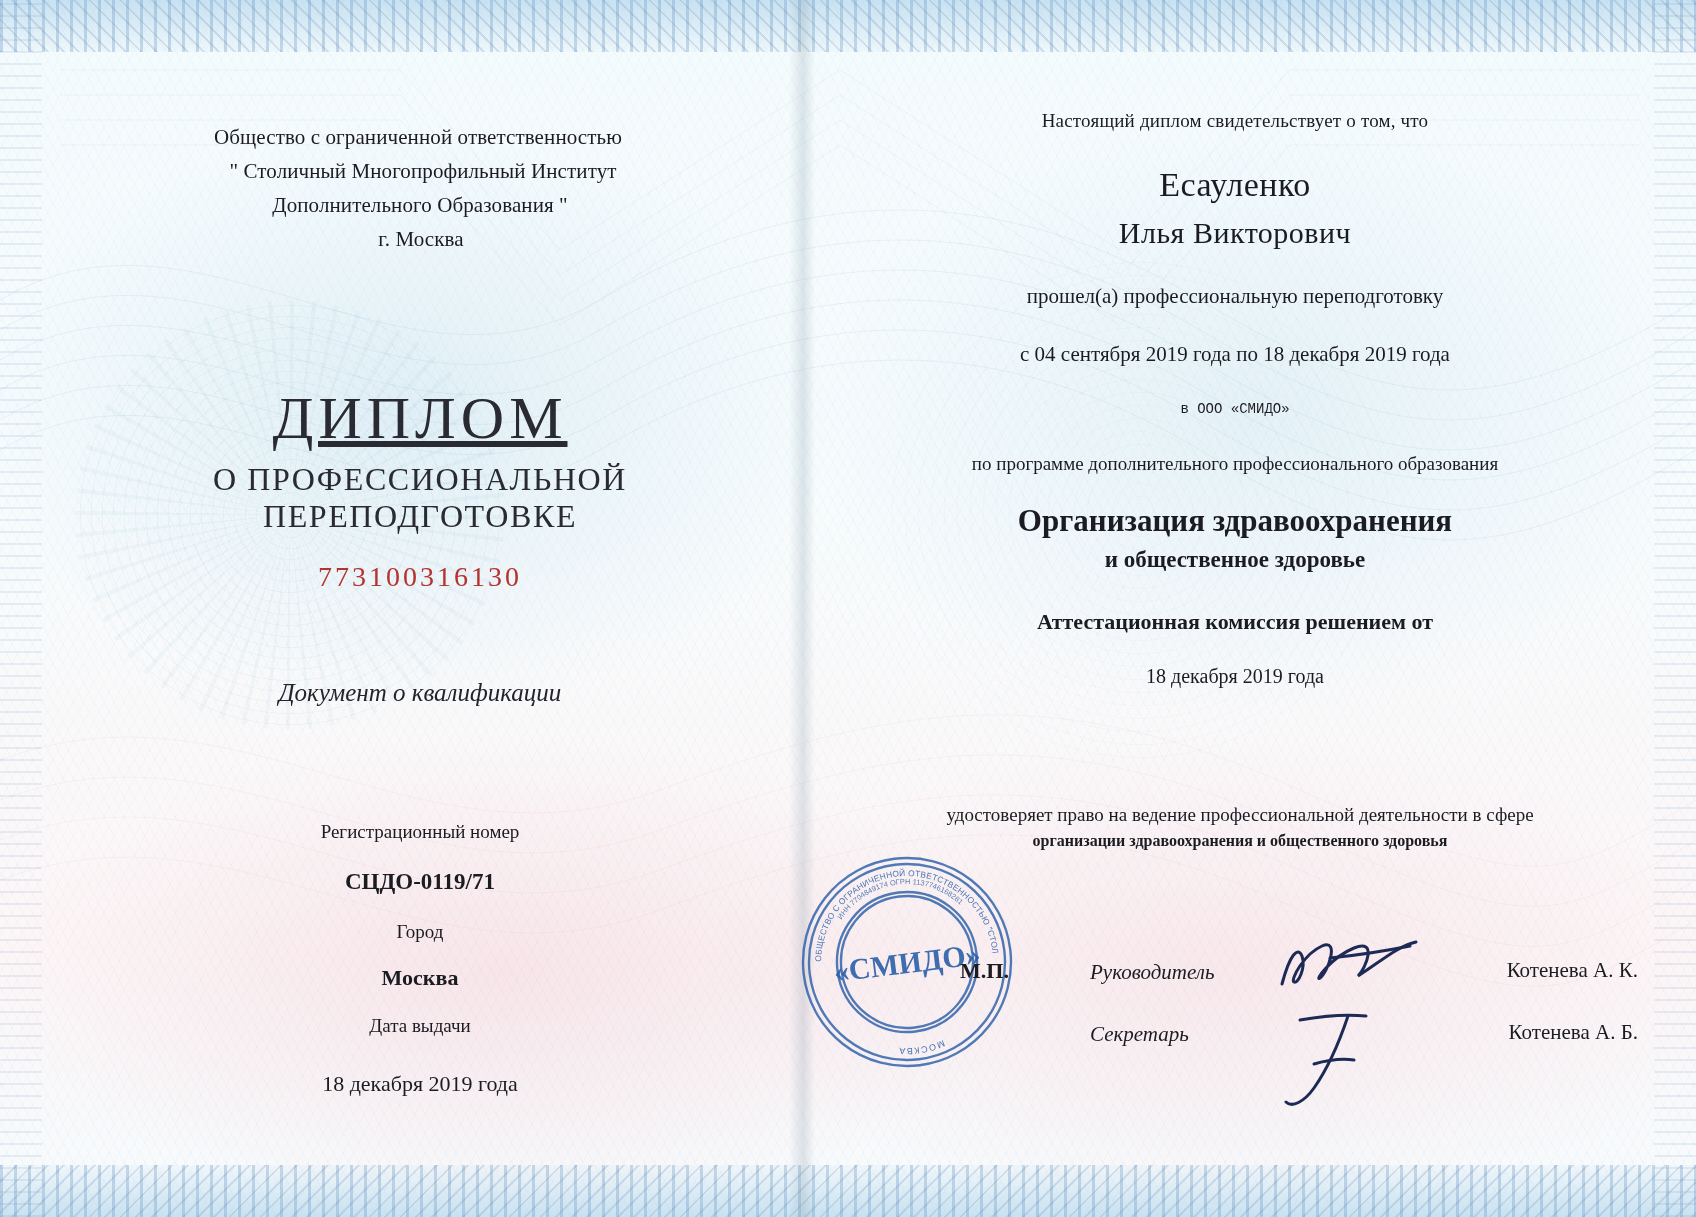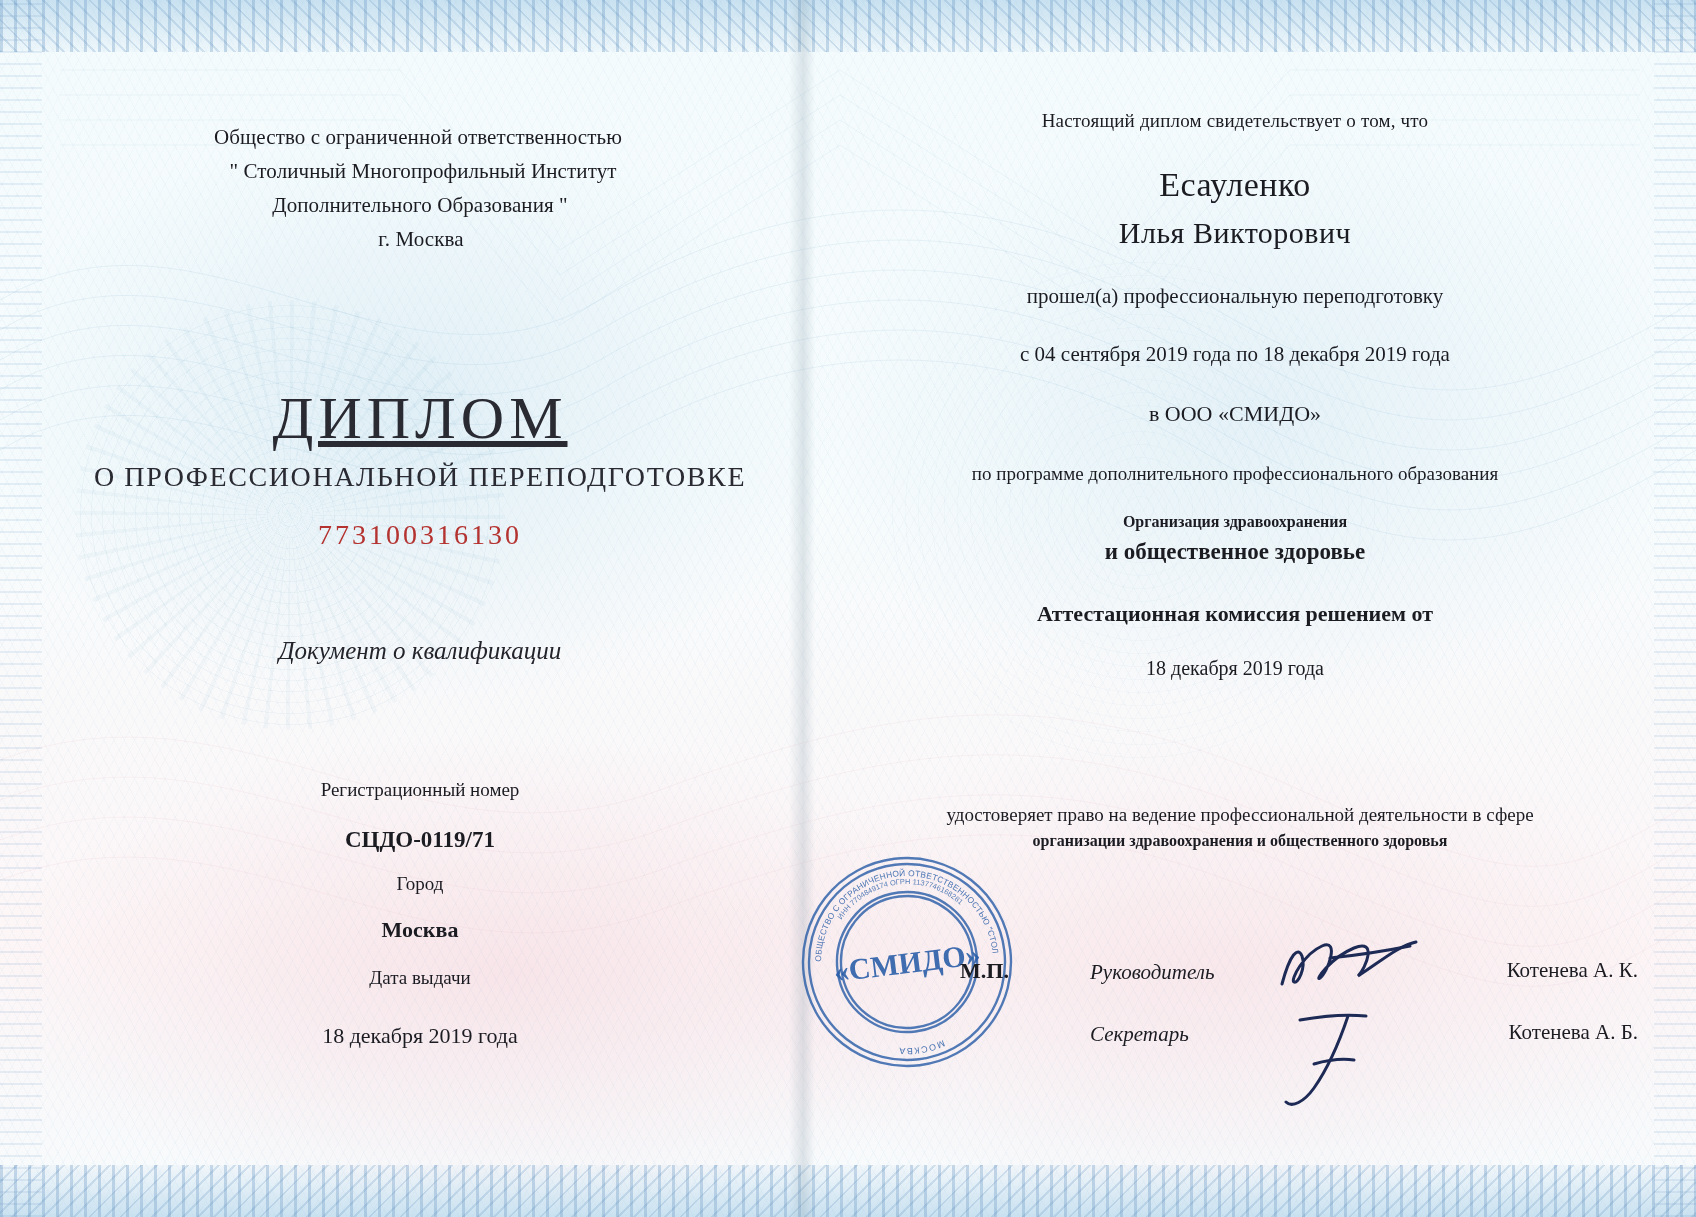--- a/index.html
+++ b/index.html
@@ -104,21 +104,21 @@
   .diploma-title {
     margin-top: 128px;
     font-size: 60px;
     letter-spacing: 5px;
     font-family: "Liberation Serif", serif;
     color: #2a2a33;
     text-decoration: underline;
   }
   .diploma-sub {
     margin-top: 8px;
-    font-size: 28px;
+    font-size: 32px;
     letter-spacing: 1.6px;
     color: #2a2a33;
   }
   .diploma-num {
     margin-top: 26px;
     font-size: 28px;
     letter-spacing: 3px;
     color: #b4322f;
     font-family: "Liberation Serif", serif;
   }
@@ -132,21 +132,21 @@
   .reg-label {
     margin-top: 114px;
     font-size: 19px;
   }
   .reg-value {
     margin-top: 26px;
     font-size: 23px;
     font-weight: bold;
   }
   .city-label {
-    margin-top: 20px;
+    margin-top: 26px;
     font-size: 19px;
   }
   .city-value {
     margin-top: 22px;
     font-size: 22px;
     font-weight: bold;
   }
   .date-label {
     margin-top: 24px;
     font-size: 19px;
@@ -170,23 +170,23 @@
   .r-name2 {
     margin-top: 12px;
     font-size: 30px;
     letter-spacing: .5px;
   }
   .r-line {
     margin-top: 34px;
     font-size: 21px;
   }
   .r-period { margin-top: 33px; font-size: 21px; }
-  .r-org { margin-top: 34px; font-size: 22px; }
+  .r-org { margin-top: 34px; font-size: 14px; font-family: Liberation Mono, monospace; }
   .r-prog-label { margin-top: 36px; font-size: 19px; }
-  .r-prog1 { margin-top: 28px; font-size: 16px; font-weight: bold; }
+  .r-prog1 { margin-top: 28px; font-size: 31px; font-weight: bold; }
   .r-prog2 { margin-top: 8px; font-size: 23px; font-weight: bold; }
   .r-comm { margin-top: 36px; font-size: 22px; font-weight: bold; }
   .r-comm-date { margin-top: 30px; font-size: 20px; }
 
   .r-rights {
     position: absolute;
     left: 10px; top: 690px; width: 780px;
     font-size: 19px;
     line-height: 1.55;
     text-align: center;

